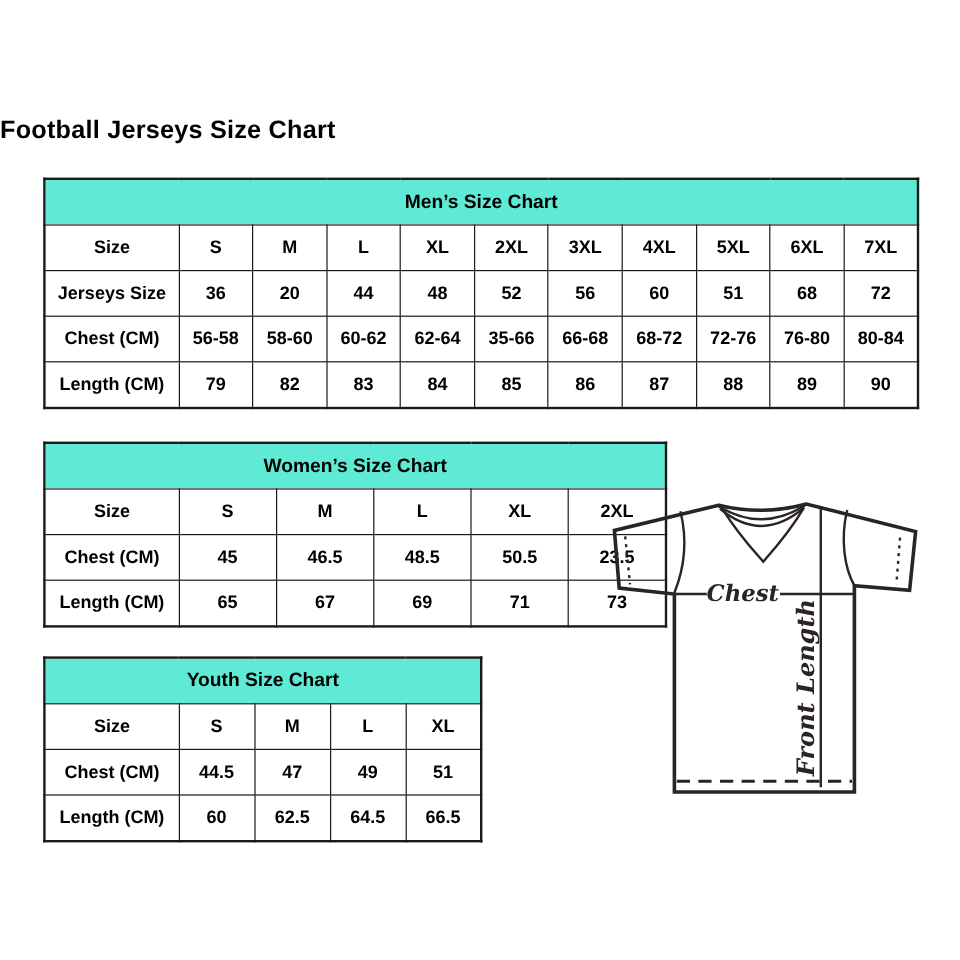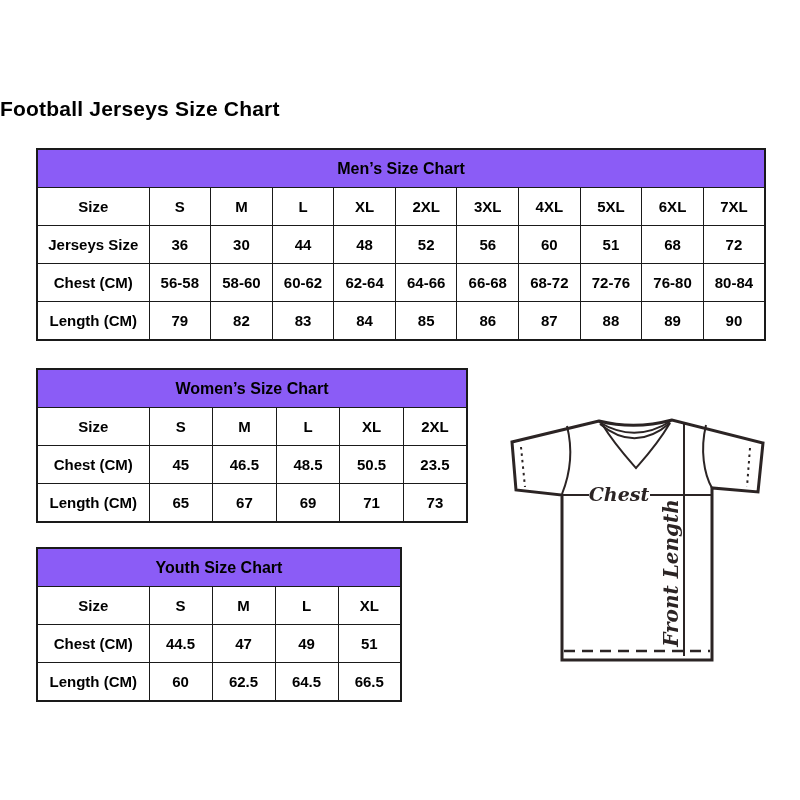--- a/index.html
+++ b/index.html
@@ -37,25 +37,25 @@
     border: 1.5px solid #1a1a1a;
     text-align: center;
     vertical-align: middle;
     font-weight: bold;
     font-size: 15px;
     height: 37px;
     padding: 0;
     overflow: hidden;
   }
   table.size-table th.chart-title {
-    background: #8b5cf6;
+    background: #5eead4;
     font-size: 16px;
   }
   #men-table   { left: 36px; top: 148px; width: 730px; }
-  #women-table { left: 36px; top: 368px; width: 432px; }
+  #women-table { left: 36px; top: 368px; width: 520px; }
   #youth-table { left: 36px; top: 547px; width: 366px; }
   .jersey-diagram {
     position: absolute;
     left: 504px;
     top: 398px;
     width: 268px;
     height: 272px;
     text-align: right;
   }
   .jersey-diagram svg { display: block; width: 100%; height: 100%; }
@@ -100,37 +100,37 @@
         <th>4XL</th>
         <th>5XL</th>
         <th>6XL</th>
         <th>7XL</th>
       </tr>
     </thead>
     <tbody>
       <tr>
         <th>Jerseys Size</th>
         <td>36</td>
-        <td>30</td>
+        <td>20</td>
         <td>44</td>
         <td>48</td>
         <td>52</td>
         <td>56</td>
         <td>60</td>
         <td>51</td>
         <td>68</td>
         <td>72</td>
       </tr>
       <tr>
         <th>Chest (CM)</th>
         <td>56-58</td>
         <td>58-60</td>
         <td>60-62</td>
         <td>62-64</td>
-        <td>64-66</td>
+        <td>35-66</td>
         <td>66-68</td>
         <td>68-72</td>
         <td>72-76</td>
         <td>76-80</td>
         <td>80-84</td>
       </tr>
       <tr>
         <th>Length (CM)</th>
         <td>79</td>
         <td>82</td>

